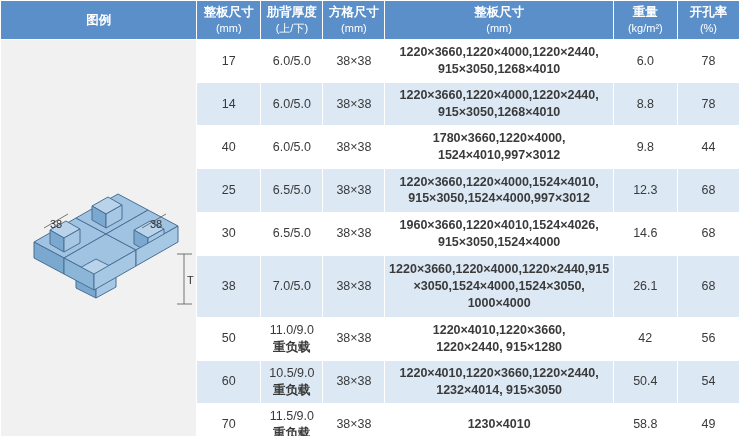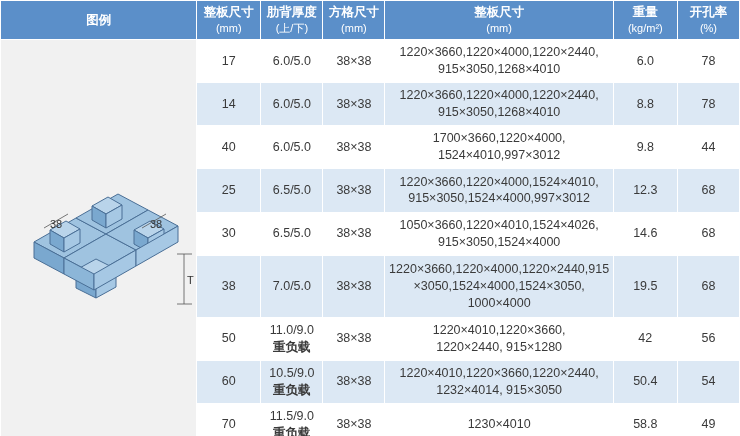--- a/index.html
+++ b/index.html
@@ -62,20 +62,21 @@
     position: relative;
     width: 100%;
     height: 100%;
   }
   .fig-wrap svg {
     display: block;
     margin: 0 auto;
   }
   .size-line {
     white-space: nowrap;
+    font-weight: bold;
   }
 </style>
 </head>
 <body>
 
 <table class="spec-table">
   <colgroup>
     <col style="width:196px">
     <col style="width:64px">
     <col style="width:62px">
@@ -191,21 +192,21 @@
       <td>78</td>
     </tr>
 
     <tr class="row-odd">
       <td>40</td>
       <td>
         <span>6.0/5.0</span>
       </td>
       <td>38×38</td>
       <td>
-        <span class="size-line">1700×3660,1220×4000,</span><br>
+        <span class="size-line">1780×3660,1220×4000,</span><br>
         <span class="size-line">1524×4010,997×3012</span>
       </td>
       <td>9.8</td>
       <td>44</td>
     </tr>
 
     <tr class="row-even">
       <td>25</td>
       <td>
         <span>6.5/5.0</span>
@@ -219,39 +220,39 @@
       <td>68</td>
     </tr>
 
     <tr class="row-odd">
       <td>30</td>
       <td>
         <span>6.5/5.0</span>
       </td>
       <td>38×38</td>
       <td>
-        <span class="size-line">1050×3660,1220×4010,1524×4026,</span><br>
+        <span class="size-line">1960×3660,1220×4010,1524×4026,</span><br>
         <span class="size-line">915×3050,1524×4000</span>
       </td>
       <td>14.6</td>
       <td>68</td>
     </tr>
 
     <tr class="row-even">
       <td>38</td>
       <td>
         <span>7.0/5.0</span>
       </td>
       <td>38×38</td>
       <td>
         <span class="size-line">1220×3660,1220×4000,1220×2440,915</span><br>
         <span class="size-line">×3050,1524×4000,1524×3050,</span><br>
         <span class="size-line">1000×4000</span>
       </td>
-      <td>19.5</td>
+      <td>26.1</td>
       <td>68</td>
     </tr>
 
     <tr class="row-odd">
       <td>50</td>
       <td>
         <span>11.0/9.0</span><br>
         <span class="bold-note">重负载</span>
       </td>
       <td>38×38</td>

